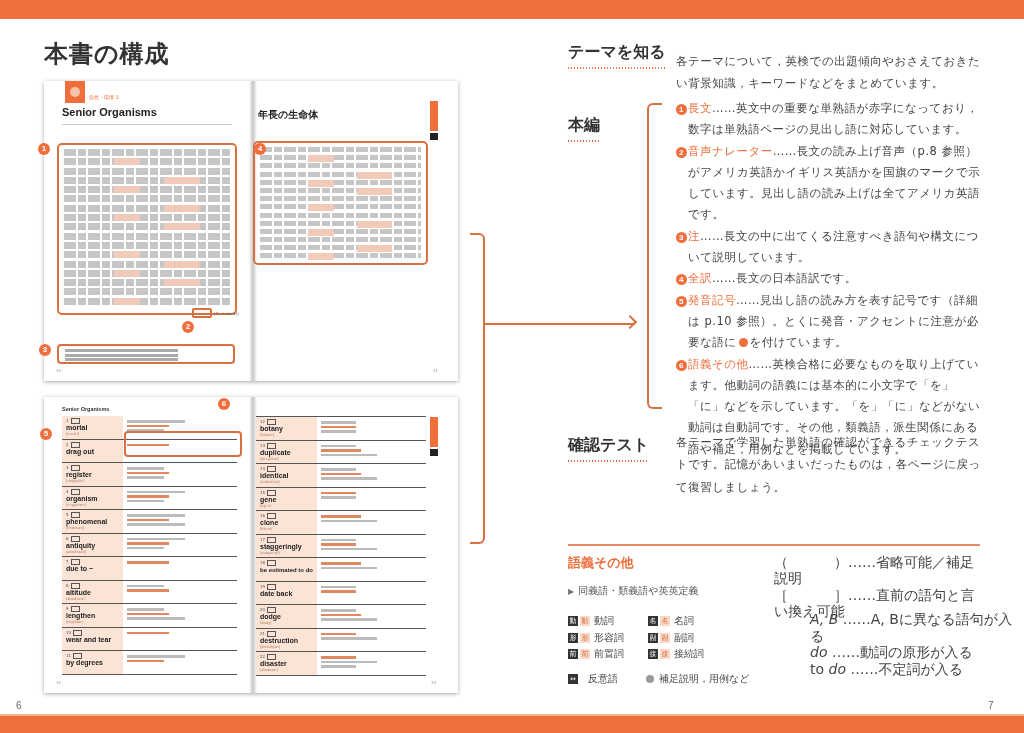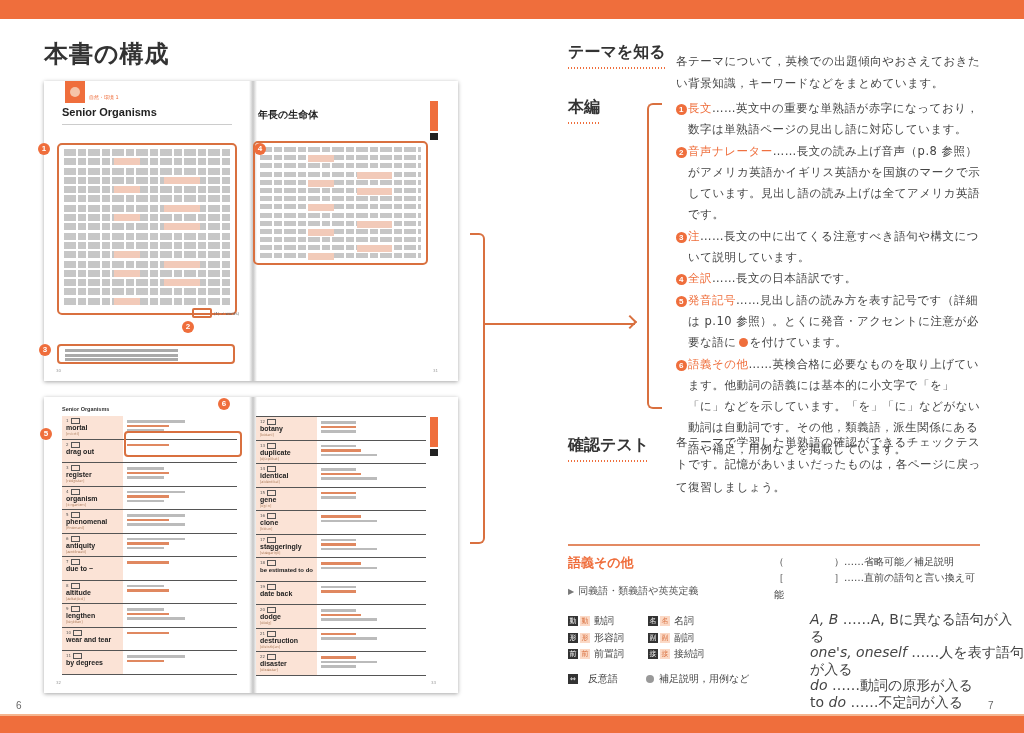--- a/index.html
+++ b/index.html
@@ -78,21 +78,21 @@
   .nt-title { position: absolute; left: 568px; top: 554px; font-size: 13px; font-weight: bold; color: #ef6e3c; }
   .nt-syn { position: absolute; left: 568px; top: 584px; font-size: 10px; color: #555; }
   .nt-syn .tri { color: #777; font-size: 8px; margin-right: 4px; }
   .pos-grid { position: absolute; left: 568px; top: 613px; width: 200px; font-size: 10px; color: #444; }
   .pos-row { display: flex; height: 16.5px; align-items: center; }
   .pos-cell { width: 80px; display: flex; align-items: center; }
   .badge-d { display: inline-block; width: 10px; height: 10px; background: #333; color: #fff; font-size: 7px; line-height: 10px; text-align: center; margin-right: 2px; }
   .badge-o { display: inline-block; width: 10px; height: 10px; background: #fbd9c6; color: #d9703f; font-size: 7px; line-height: 10px; text-align: center; margin-right: 4px; }
   .misc-row { position: absolute; left: 568px; top: 672px; font-size: 10px; color: #444; display: flex; align-items: center; }
   .gray-dot { display: inline-block; width: 8px; height: 8px; border-radius: 50%; background: #999; margin: 0 5px 0 28px; }
-  .nt-right { position: absolute; left: 774px; top: 554px; width: 210px; font-size: 10px; line-height: 16.3px; color: #444; }
+  .nt-right { position: absolute; left: 774px; top: 554px; width: 210px; font-size: 14px; line-height: 16.3px; color: #444; }
   .nt-right2 { position: absolute; left: 810px; top: 611px; width: 215px; font-size: 14px; line-height: 16.5px; color: #444; }
   .nt-right2 i { font-family: "DejaVu Sans", sans-serif; font-style: italic; }
   .brk { display: inline-block; width: 60px; }
 </style>
 </head>
 <body>
 
 <div class="topbar"></div>
 <h1 class="page-title">本書の構成</h1>
 
@@ -432,21 +432,21 @@
 <div class="callout" style="left:218px;top:398px;">6</div>
 
 <div class="bracket br-left"></div>
 <div class="arrow-line"></div>
 <div class="arrow-head"></div>
 <div class="bracket br-right"></div>
 
 <div class="sec-title" style="top:42px;"><span>テーマを知る</span><span class="dots"></span></div>
 <div class="sec-body" style="top:38px;margin-top:12px;">各テーマについて，英検での出題傾向やおさえておきたい背景知識，キーワードなどをまとめています。</div>
 
-<div class="sec-title" style="top:97px;text-align:right;"><span>本編</span><span class="dots"></span></div>
+<div class="sec-title" style="top:115px;text-align:right;"><span>本編</span><span class="dots"></span></div>
 <div class="honpen-list">
   <div class="hp-item"><span class="hp-num">1</span><span class="hp-key">長文</span><span>……英文中の重要な単熟語が赤字になっており，数字は単熟語ページの見出し語に対応しています。</span></div>
   <div class="hp-item"><span class="hp-num">2</span><span class="hp-key">音声ナレーター</span><span>……長文の読み上げ音声（p.8 参照）がアメリカ英語かイギリス英語かを国旗のマークで示しています。見出し語の読み上げは全てアメリカ英語です。</span></div>
   <div class="hp-item"><span class="hp-num">3</span><span class="hp-key">注</span><span>……長文の中に出てくる注意すべき語句や構文について説明しています。</span></div>
   <div class="hp-item"><span class="hp-num">4</span><span class="hp-key">全訳</span><span>……長文の日本語訳です。</span></div>
   <div class="hp-item"><span class="hp-num">5</span><span class="hp-key">発音記号</span><span>……見出し語の読み方を表す記号です（詳細は p.10 参照）。とくに発音・アクセントに注意が必要な語に</span><span class="inline-dot"></span><span>を付けています。</span></div>
   <div class="hp-item"><span class="hp-num">6</span><span class="hp-key">語義その他</span><span>……英検合格に必要なものを取り上げています。他動詞の語義には基本的に小文字で「を」「に」などを示しています。「を」「に」などがない動詞は自動詞です。その他，類義語，派生関係にある語や補足，用例などを掲載しています。</span></div>
 </div>
 
 <div class="sec-title" style="top:435px;"><span>確認テスト</span><span class="dots"></span></div>
@@ -499,21 +499,20 @@
   <span class="gray-dot"></span>
   <span>補足説明，用例など</span>
 </div>
 
 <div class="nt-right">
   <div><span class="brk">（</span><span>）</span><span>……省略可能／補足説明</span></div>
   <div><span class="brk">［</span><span>］</span><span>……直前の語句と言い換え可能</span></div>
 </div>
 <div class="nt-right2">
   <div><i>A, B</i> <span>……A, Bに異なる語句が入る</span></div>
-  <div><i>one's, oneself</i> <span>……人を表す語句が入る</span></div>
   <div><i>do</i> <span>……動詞の原形が入る</span></div>
   <div><span>to </span><i>do</i> <span>……不定詞が入る</span></div>
 </div>
 
 <div class="pagenum" style="left:16px;">6</div>
 <div class="pagenum" style="left:988px;">7</div>
 <div class="botbar-line"></div>
 <div class="botbar"></div>
 
 </body></html>

